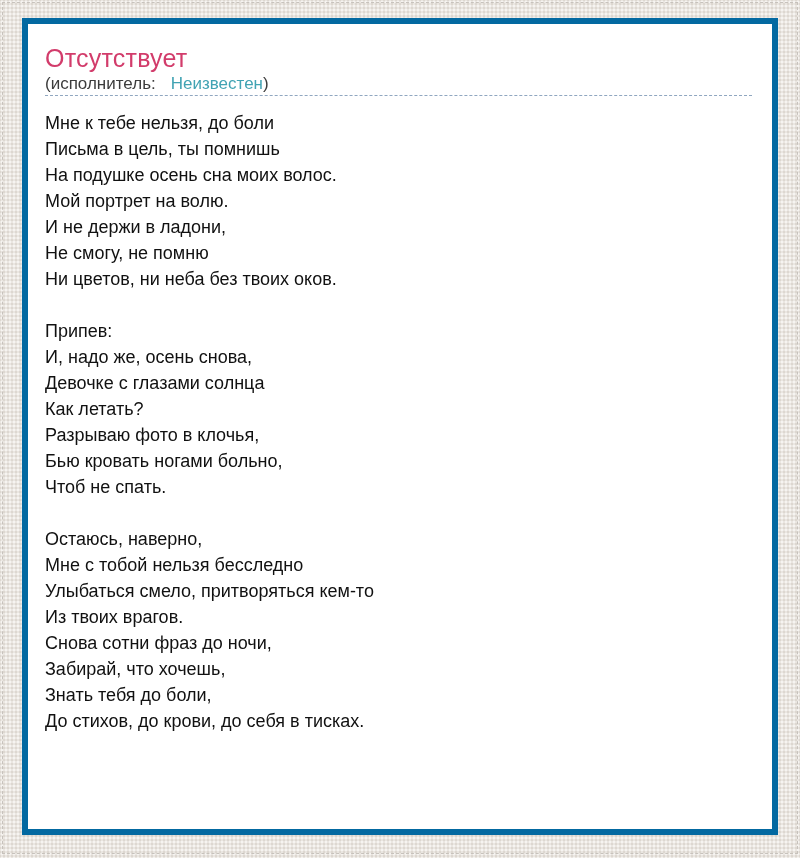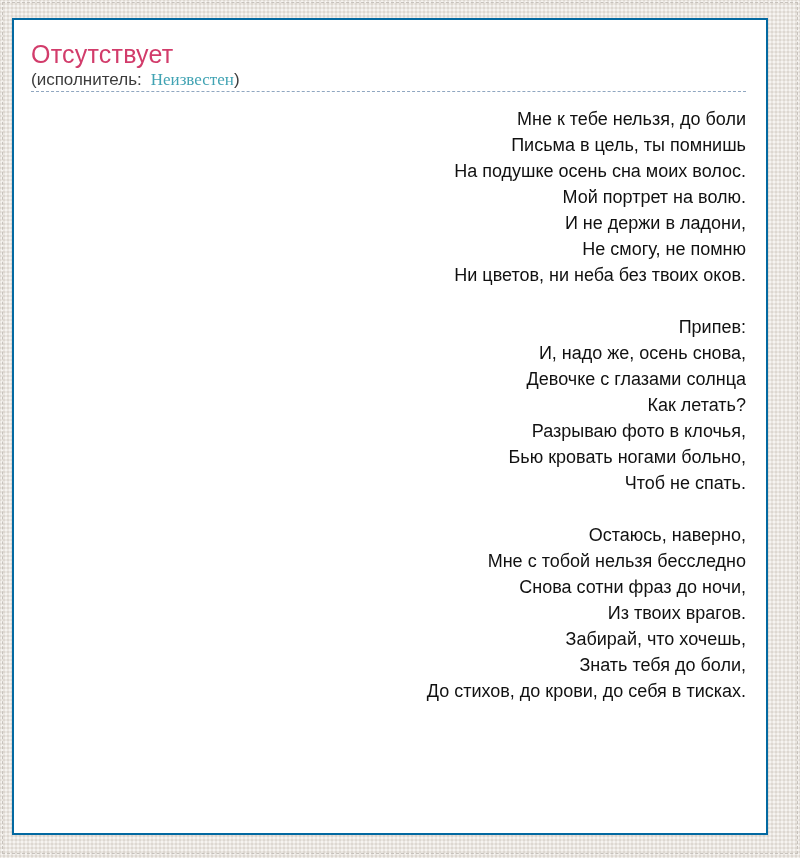--- a/index.html
+++ b/index.html
@@ -25,27 +25,27 @@
   .page-frame {
     position: absolute;
     left: 2px; top: 2px; right: 2px; bottom: 4px;
     border: 1px dashed #c7c2bc;
     pointer-events: none;
   }
 
   
   .card {
     position: absolute;
-    left: 12px;
+    left: 22px;
     top: 18px;
     width: 756px;
     height: 817px;
     box-sizing: border-box;
     background: #ffffff;
-    border: 2px solid #0369a1;
+    border: 6px solid #0369a1;
     box-shadow: 0 0 3px rgba(0,0,0,0.06);
     padding: 19px 20px 0 17px;
   }
 
   .song-title {
     margin: 0;
     font-size: 25px;
     line-height: 30px;
     font-weight: normal;
     color: var(--title-color, #d23c6b);
@@ -54,42 +54,40 @@
 
   .artist-line {
     font-size: 17px;
     line-height: 22px;
     color: #3c3c3c;
     white-space: nowrap;
   }
   .artist-link {
     color: var(--artist-link-color, #41a3b3);
     text-decoration: none;
-    margin-left: 9px;
+    margin-left: 15px;
     cursor: pointer;
-    font-family: Liberation Serif, serif;
   }
 
   .separator {
     height: 0;
     border: 0;
     border-bottom: 1px dashed var(--separator-color, #90a7c0);
     margin: 0;
   }
 
   .lyrics {
     margin-top: 14px;
     font-size: 18px;
     line-height: 26px;
     color: #111111;
   }
   .ln {
     min-height: 26px;
     white-space: pre;
-    text-align: right;
   }
 </style>
 </head>
 <body>
 
 <div class="page-frame"></div>
 
 <div class="card">
   <h1 class="song-title">Отсутствует</h1>
 
@@ -111,19 +109,20 @@
     <div class="ln">Припев:</div>
     <div class="ln">И, надо же, осень снова,</div>
     <div class="ln">Девочке с глазами солнца</div>
     <div class="ln">Как летать?</div>
     <div class="ln">Разрываю фото в клочья,</div>
     <div class="ln">Бью кровать ногами больно,</div>
     <div class="ln">Чтоб не спать.</div>
     <div class="ln"></div>
     <div class="ln">Остаюсь, наверно,</div>
     <div class="ln">Мне с тобой нельзя бесследно</div>
+    <div class="ln">Улыбаться смело, притворяться кем-то</div>
+    <div class="ln">Из твоих врагов.</div>
     <div class="ln">Снова сотни фраз до ночи,</div>
-    <div class="ln">Из твоих врагов.</div>
     <div class="ln">Забирай, что хочешь,</div>
     <div class="ln">Знать тебя до боли,</div>
     <div class="ln">До стихов, до крови, до себя в тисках.</div>
   </div>
 </div>
 
 </body></html>

